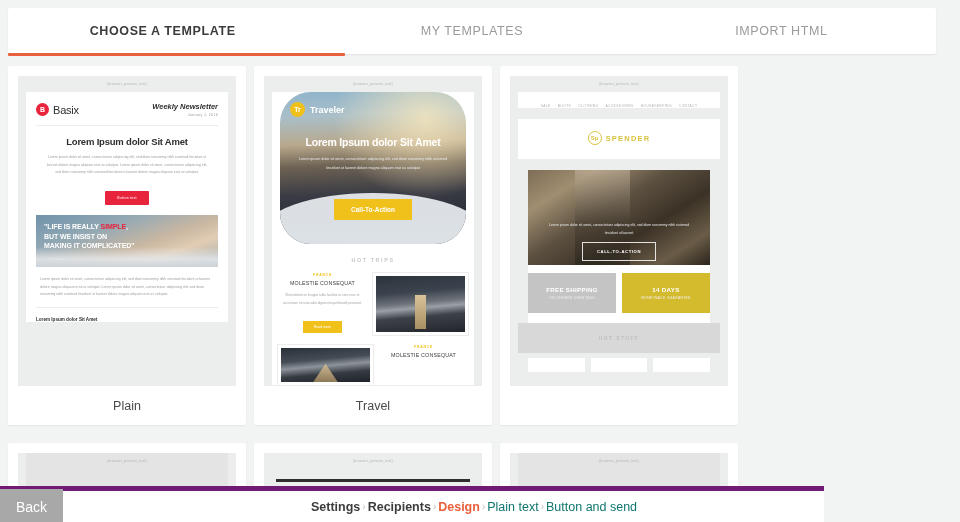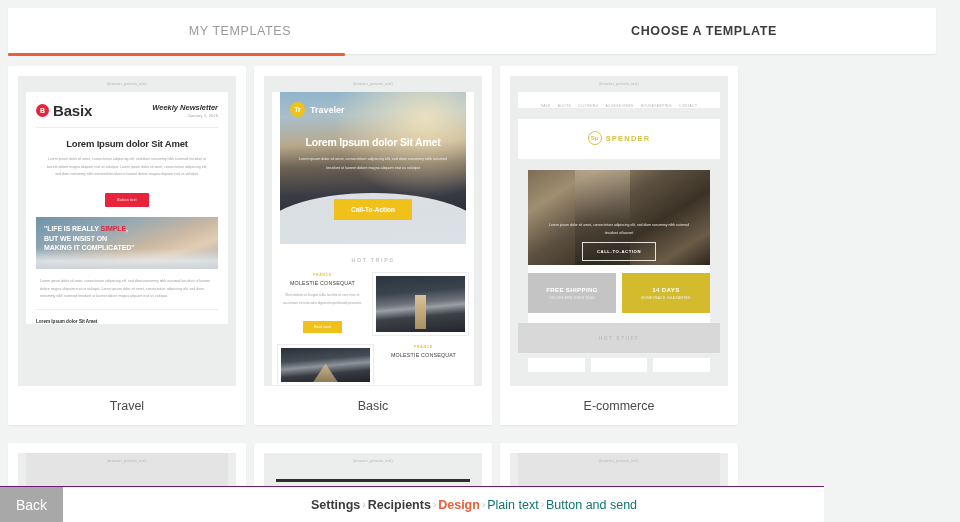--- a/index.html
+++ b/index.html
@@ -57,21 +57,21 @@
   }
   .mail { background: #ffffff; margin: 0 8px; }
 
   
   .b-head { display: flex; align-items: center; justify-content: space-between; padding: 10px 10px 8px 10px; }
   .b-brand { display: flex; align-items: center; gap: 4px; }
   .b-logo {
     width: 13px; height: 13px; border-radius: 50%; background: #e8233c;
     color: #fff; font-size: 7px; font-weight: bold; line-height: 13px; text-align: center;
   }
-  .b-name { font-size: 15px; font-weight: bold; color: #2e2e2e; letter-spacing: -0.2px; text-align: center; }
+  .b-name { font-size: 11px; font-weight: normal; color: #2e2e2e; letter-spacing: -0.2px; text-align: center; }
   .b-right { text-align: right; }
   .b-news { font-size: 7.5px; font-style: italic; font-weight: bold; color: #2e2e2e; }
   .b-date { font-size: 3.6px; color: #9a9a9a; margin-top: 2px; letter-spacing: 0.3px; }
   .b-rule { height: 1px; background: #ececec; margin: 0 10px; }
   .b-title { text-align: center; font-size: 9.5px; font-weight: bold; color: #2e2e2e; padding: 10px 12px 7px 12px; letter-spacing: -0.2px; }
   .b-body { font-size: 3.5px; color: #9e9e9e; line-height: 2.1; text-align: center; padding: 0 18px; }
   .b-btnwrap { text-align: center; padding: 9px 0 10px 0; }
   .b-btn {
     display: inline-block; background: #e8233c; color: #fff;
     font-size: 3.6px; padding: 5px 12px; border-radius: 1px; letter-spacing: 0.2px;
@@ -90,20 +90,21 @@
   .b-q2 { font-size: 4px; font-style: italic; color: #e6e6e6; margin-top: 5px; }
   .b-body2 { font-size: 3.5px; color: #9e9e9e; line-height: 2.1; padding: 9px 14px 9px 14px; }
   .b-foot { border-top: 1px solid #ececec; margin: 0 10px; padding: 9px 0 0 0; font-size: 4.6px; font-weight: bold; color: #2e2e2e; }
 
   
   .t-hero {
     height: 152px; margin: 0 8px; position: relative; overflow: hidden;
     background:
       radial-gradient(ellipse at 78% 18%, rgba(255,236,190,0.75) 0%, rgba(255,236,190,0) 45%),
       linear-gradient(178deg,#8fb4cb 0%,#a9bfc9 16%,#b8a88c 34%,#6d6253 48%,#3a3b44 66%,#2b3038 80%,#4c5560 100%);
+    border-radius: 31px;
   }
   .t-hero:after {
     content: ""; position: absolute; left: -10%; right: -10%; bottom: -6px; height: 38%;
     border-radius: 50% 50% 0 0 / 70% 70% 0 0;
     background: linear-gradient(180deg,rgba(238,241,244,0.9) 0%,rgba(222,228,233,0.98) 100%);
   }
   .t-brand { position: absolute; left: 10px; top: 10px; display: flex; align-items: center; gap: 5px; z-index: 3; }
   .t-logo { width: 15px; height: 15px; border-radius: 50%; background: #f0c01b; color: #fff; font-size: 7px; font-weight: bold; line-height: 15px; text-align: center; }
   .t-name { font-size: 9px; font-weight: bold; color: #ffffff; }
   .t-title { position: absolute; left: 0; right: 0; top: 44px; text-align: center; font-size: 10.5px; font-weight: bold; color: #ffffff; z-index: 3; letter-spacing: -0.2px; }
@@ -172,42 +173,43 @@
   .e-tile { flex: 1 1 0; height: 14px; background: #fff; }
 
   
   .r2-grey { margin: 0 8px; height: 40px; background: #e4e4e4; }
   .r2-white { margin: 8px 12px 0 12px; height: 44px; background: #fff; box-shadow: 0 0 0 1px #ebebeb; }
   .r2-bar { margin: 10px 12px 0 12px; height: 3px; background: #2e2e2e; }
 
   
   .footer {
     position: absolute; left: 0; bottom: 0; width: 824px; height: 36px;
-    background: #ffffff; border-top: 1px solid #701a75;
+    background: #ffffff; border-top: 5px solid #701a75;
     display: flex; align-items: center;
   }
   .back-btn {
     width: 63px; height: 36px; background: #a8a8a8; color: #ffffff;
     font-size: 14px; display: flex; align-items: center; justify-content: center;
     cursor: pointer; user-select: none;
   }
   .crumbs { display: flex; align-items: center; gap: 2px; margin-left: 248px; }
   .crumb { font-size: 12.5px; color: #0f766e; cursor: pointer; }
   .crumb.done { color: #3c3c3c; font-weight: bold; }
   .crumb.current { color: #e8603c; font-weight: bold; }
   .sep { font-size: 10px; color: #c0c0c0; }
 </style>
 </head>
 <body>
 
 <div class="app">
 
   <div class="tabbar">
+    <div class="tab active">CHOOSE A TEMPLATE</div>
     <div class="tab">MY TEMPLATES</div>
-    <div class="tab active">CHOOSE A TEMPLATE</div>
+    <div class="tab">IMPORT HTML</div>
   </div>
   <div class="tab-underline"></div>
 
   <div class="grid">
 
     <div class="card card-row1">
       <div class="thumb">
         <div class="preheader">{browser_preview_text}</div>
         <div class="mail">
           <div class="b-head">
@@ -231,21 +233,21 @@
               <div class="b-q1"><span>"LIFE IS REALLY </span><em>SIMPLE</em><span>,</span></div>
               <div class="b-q1">BUT WE INSIST ON</div>
               <div class="b-q1">MAKING IT COMPLICATED"</div>
               <div class="b-q2">– Confucius</div>
             </div>
           </div>
           <div class="b-body2">Lorem ipsum dolor sit amet, consectetuer adipiscing elit, sed diam nonummy nibh euismod tincidunt ut laoreet dolore magna aliquam erat us volutpat. Lorem ipsum dolor sit amet, consectetuer adipiscing elit, sed diam nonummy nibh euismod tincidunt ut laoreet dolore magna aliquam erat us volutpat.</div>
           <div class="b-foot">Lorem Ipsum dolor Sit Amet</div>
         </div>
       </div>
-      <div class="card-label">Travel</div>
+      <div class="card-label">Plain</div>
     </div>
 
     <div class="card card-row1">
       <div class="thumb">
         <div class="preheader">{browser_preview_text}</div>
         <div class="mail">
           <div class="t-hero">
             <div class="t-brand">
               <div class="t-logo">Tr</div>
               <div class="t-name">Traveler</div>
@@ -270,21 +272,21 @@
           <div class="t-img"></div>
         </div>
         <div class="t-trip2">
           <div class="t-img2"></div>
           <div class="t-col">
             <div class="t-tag">FRANCE</div>
             <div class="t-sub">MOLESTIE CONSEQUAT</div>
           </div>
         </div>
       </div>
-      <div class="card-label">Basic</div>
+      <div class="card-label">Travel</div>
     </div>
 
     <div class="card card-row1">
       <div class="thumb">
         <div class="preheader">{browser_preview_text}</div>
         <div class="e-nav">
           <span>SALE</span>
           <span>BOOTS</span>
           <span>CLOTHING</span>
           <span>ACCESSORIES</span>
@@ -312,21 +314,20 @@
             <div class="e-p2">MONEYBACK GUARANTEE</div>
           </div>
         </div>
         <div class="e-hot">HOT STUFF</div>
         <div class="e-tiles">
           <div class="e-tile"></div>
           <div class="e-tile"></div>
           <div class="e-tile"></div>
         </div>
       </div>
-      <div class="card-label">E-commerce</div>
     </div>
 
     <div class="card card-row2">
       <div class="thumb">
         <div class="r2-grey">
           <div class="preheader">{browser_preview_text}</div>
         </div>
         <div class="r2-white"></div>
       </div>
     </div>

